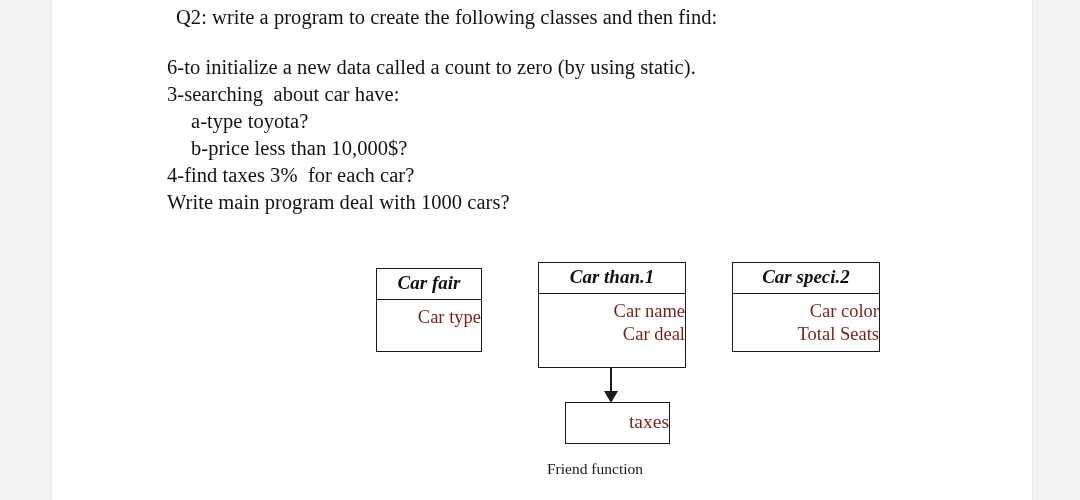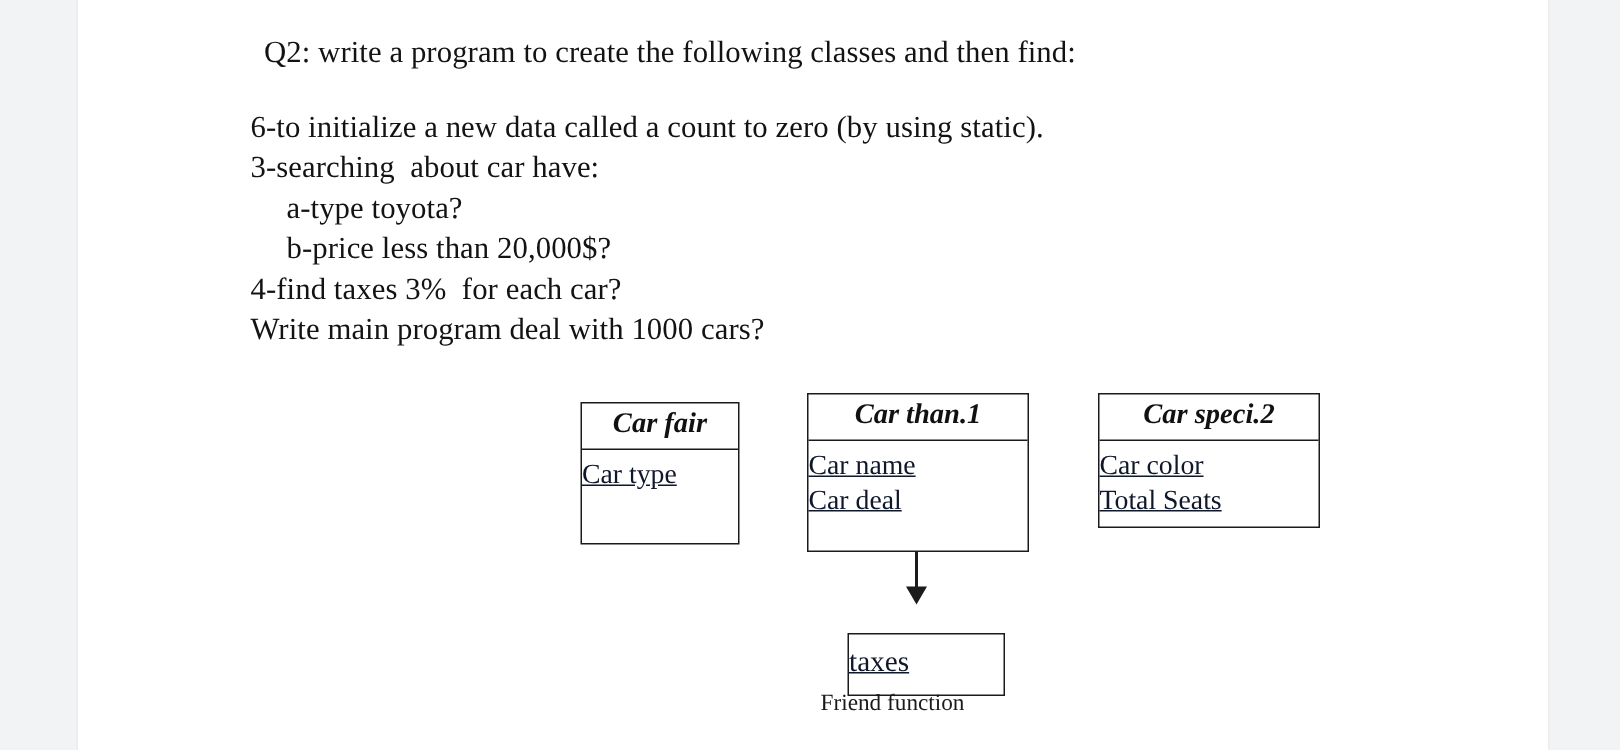--- a/index.html
+++ b/index.html
@@ -21,21 +21,20 @@
     height: 500px;
     background: #ffffff;
     box-shadow: 0 0 0 1px #ececec;
   }
   .text-block {
     position: absolute;
     left: 115px;
     top: 4px;
     width: 700px;
     color: #131313;
-    margin-top: 18px;
   }
   .line {
     font-size: 20.5px;
     line-height: 27px;
     white-space: pre;
     letter-spacing: 0.05px;
   }
   .line.heading {
     padding-left: 9px;
   }
@@ -68,35 +67,34 @@
     font-style: italic;
     font-size: 19px;
     line-height: 28px;
     height: 30px;
     border-bottom: 1.6px solid #1b1b1b;
     color: #111;
     white-space: nowrap;
     overflow: hidden;
   }
   .cls-body {
-    text-align: left;
+    text-align: right;
     font-size: 18.5px;
     line-height: 23px;
     padding-top: 6px;
-    color: #0f172a;
-    text-decoration: underline;
+    color: #7f1d1d;
   }
   .cls-body div {
     white-space: nowrap;
   }
 
-  #box-car-fair   { left: 335px; top: 268px; width: 106px; height: 95px; }
+  #box-car-fair   { left: 324px; top: 268px; width: 106px; height: 84px; }
   #box-speci1     { left: 486px; top: 262px; width: 148px; height: 106px; }
   #box-speci2     { left: 680px; top: 262px; width: 148px; height: 90px; }
-  #box-taxes      { left: 513px; top: 402px; width: 105px; height: 42px; margin-top: 20px; }
+  #box-taxes      { left: 513px; top: 402px; width: 105px; height: 42px; }
 
   #box-taxes .cls-body {
     padding-top: 6px;
     font-size: 19.5px;
     line-height: 26px;
   }
 
   .arrow-line {
     position: absolute;
     left: 558px;
@@ -130,21 +128,21 @@
 <body>
 
 <div id="page">
 
   <div class="text-block">
     <div class="line heading">Q2: write a program to create the following classes and then find:</div>
     <div class="line spacer"></div>
     <div class="line">6-to initialize a new data called a count to zero (by using static).</div>
     <div class="line">3-searching  about car have:</div>
     <div class="line sub">a-type toyota?</div>
-    <div class="line sub">b-price less than 20,000$?</div>
+    <div class="line sub">b-price less than 10,000$?</div>
     <div class="line">4-find taxes 3%  for each car?</div>
     <div class="line">Write main program deal with 1000 cars?</div>
   </div>
 
   <div id="diagram">
 
     <div class="cls-box" id="box-car-fair">
       <div class="cls-header">Car fair</div>
       <div class="cls-body">
         <div>Car type</div>

